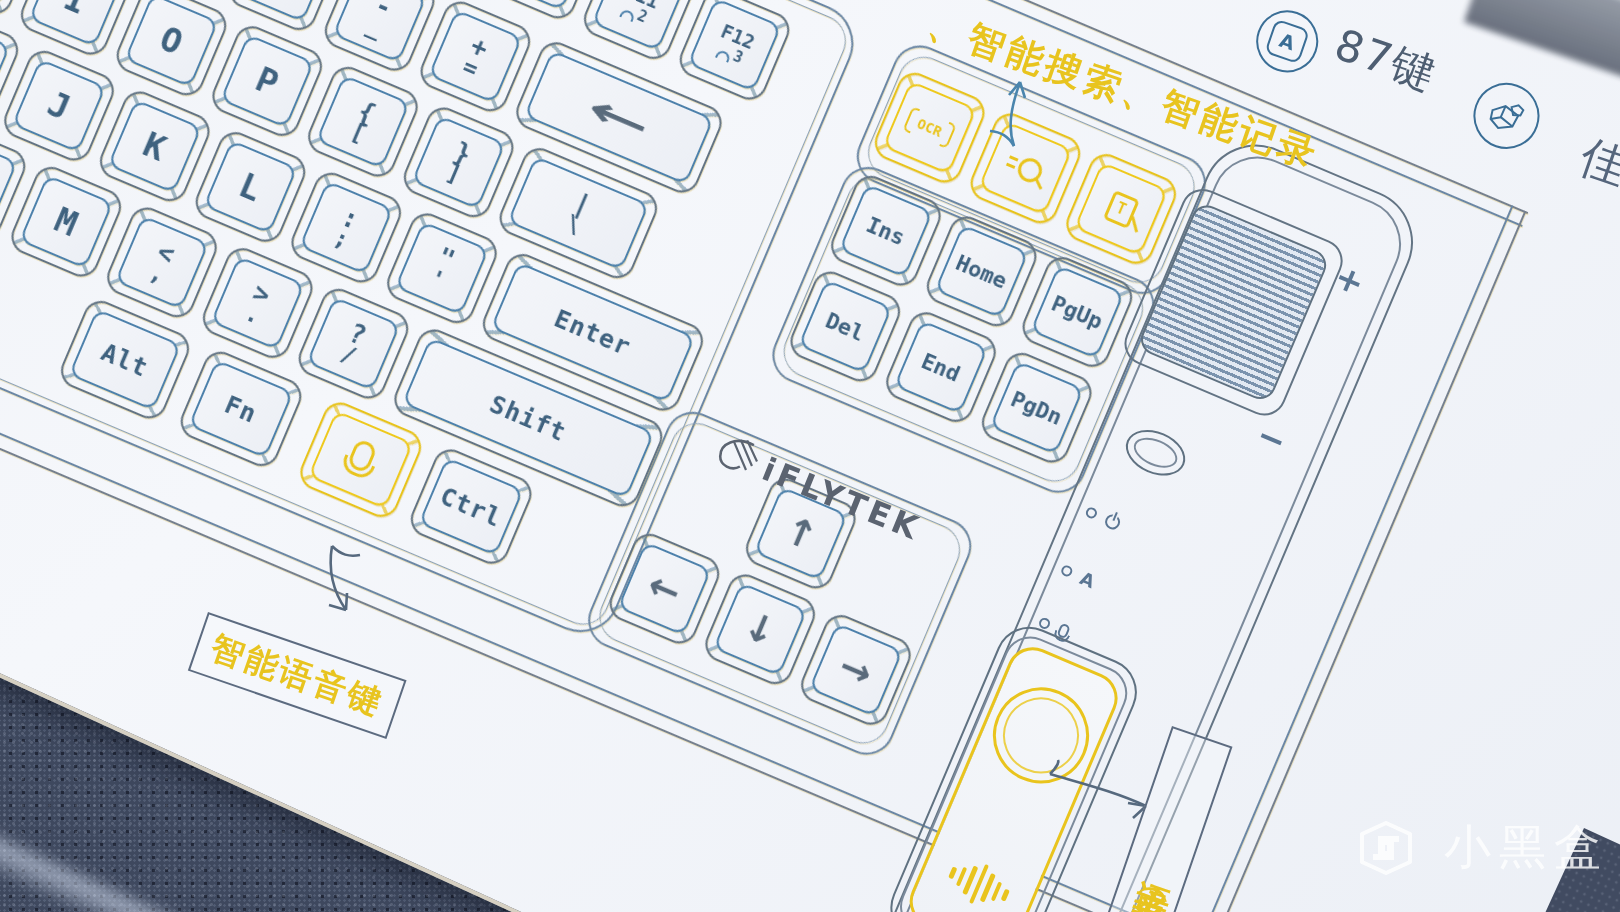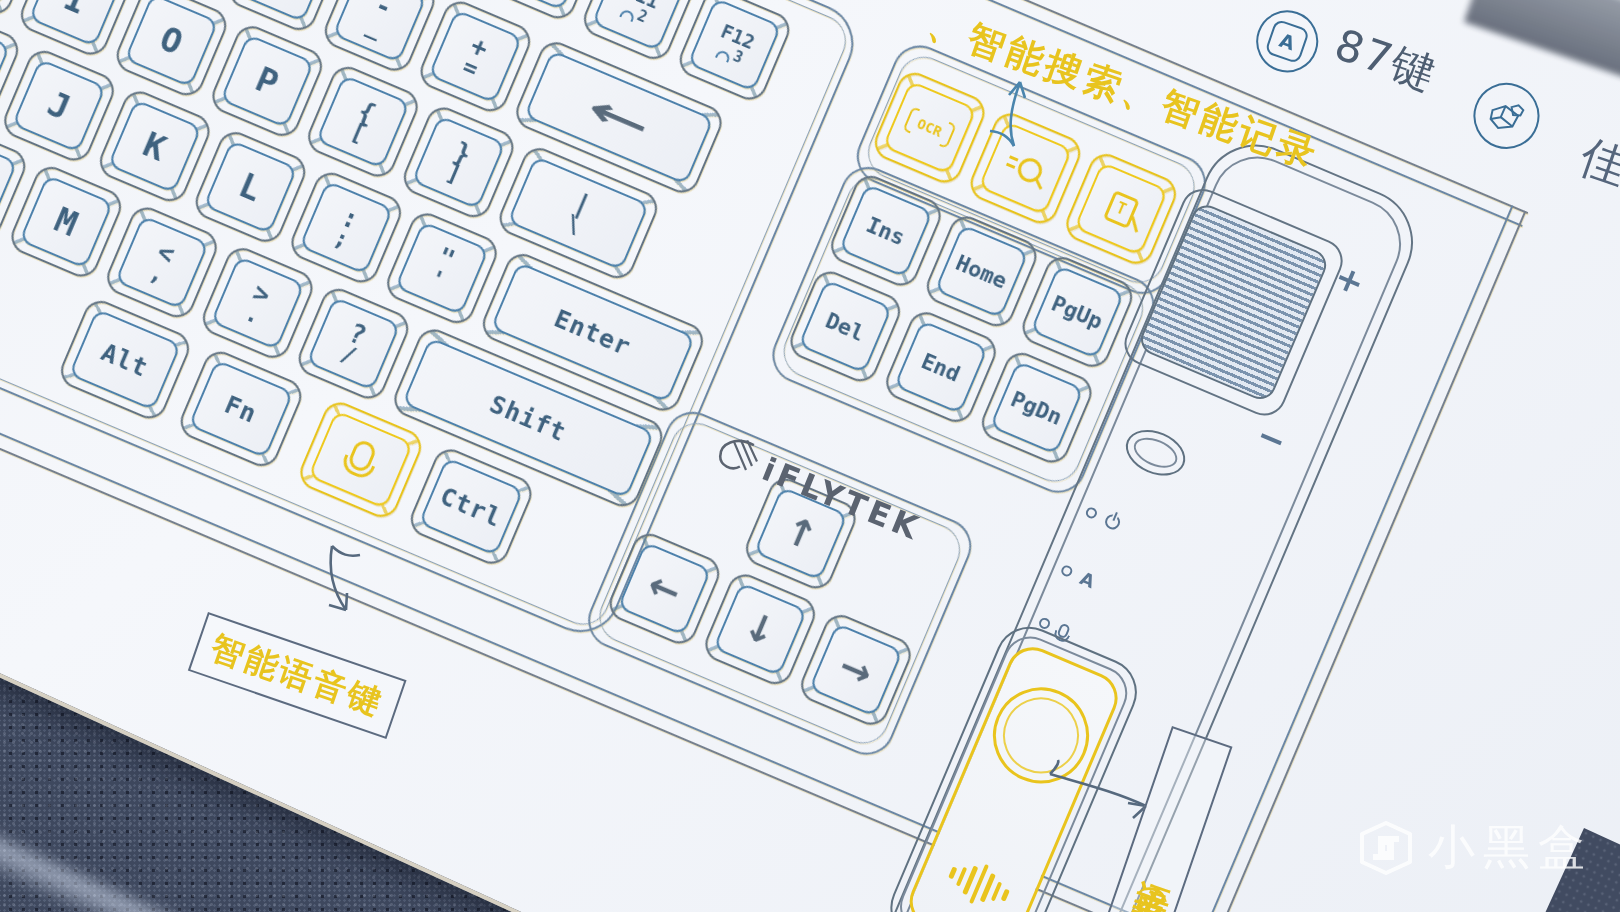--- a/index.html
+++ b/index.html
@@ -104,21 +104,21 @@
   #cliplabel{left:1172px;top:726px;width:60px;height:260px;border:2.4px solid #5c6b80;display:flex;align-items:flex-start;justify-content:center;
     writing-mode:vertical-rl;font-size:34px;letter-spacing:7px;color:#e8c41f;font-weight:bold;padding-top:12px;background:rgba(246,248,251,.35);}
   #brand{left:722px;top:428px;display:flex;align-items:center;gap:8px;transform:rotate(22deg);transform-origin:0 0;}
   #brand .btxt{font-size:32px;font-weight:bold;letter-spacing:4px;color:#5b6370;font-family:"DejaVu Sans",sans-serif;}
   
   #graysliver{left:1488px;top:-48px;width:300px;height:74px;transform:rotate(19deg);transform-origin:0 0;
     background:linear-gradient(to bottom,#9299a4,#626977);filter:blur(3px);opacity:.95;}
   #darkcorner{left:1584px;top:828px;width:220px;height:180px;transform:rotate(24.6deg);transform-origin:0 0;
     background-color:#414b61;background-image:radial-gradient(rgba(215,224,240,.15) 1.2px, transparent 1.7px);background-size:8px 8px;}
   
-  #watermark{left:1358px;top:816px;display:flex;align-items:center;gap:14px;opacity:.82;}
+  #watermark{left:1358px;top:816px;display:flex;align-items:center;gap:30px;opacity:.82;}
   #watermark .wtxt{font-size:47px;color:#ffffff;letter-spacing:8px;}
   svg.arrow{position:absolute;overflow:visible;}
 </style>
 </head>
 <body>
 
 <div id="stage">
 
   <div class="abs" id="stripe"></div>
 

